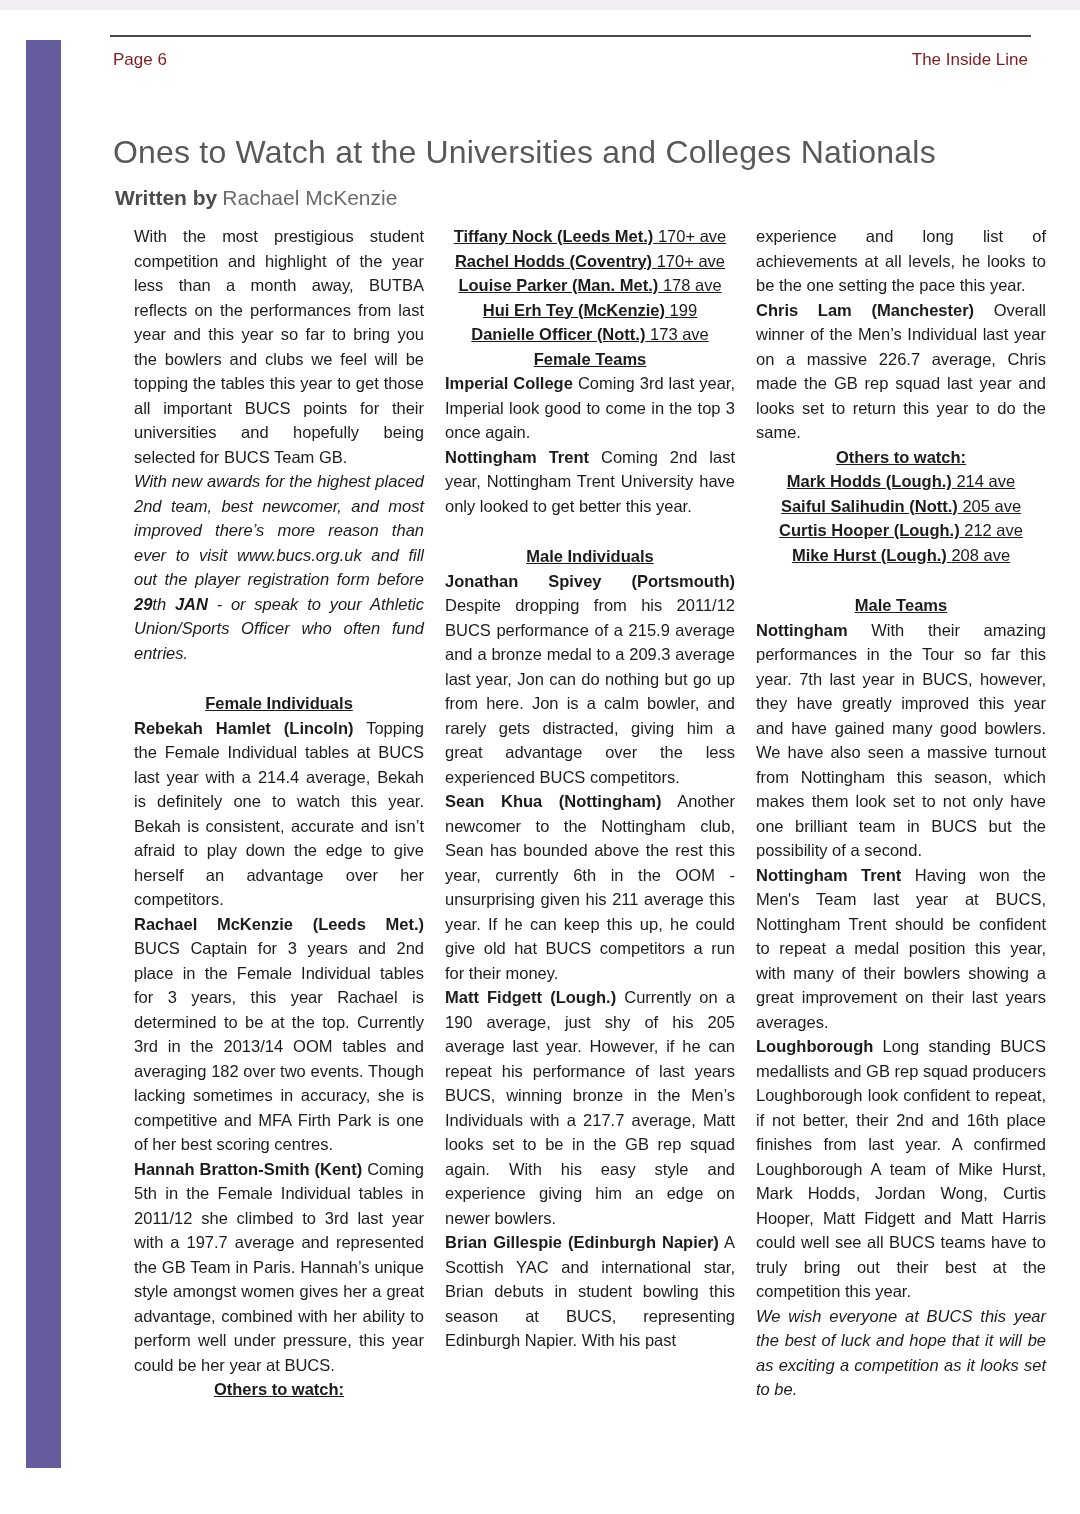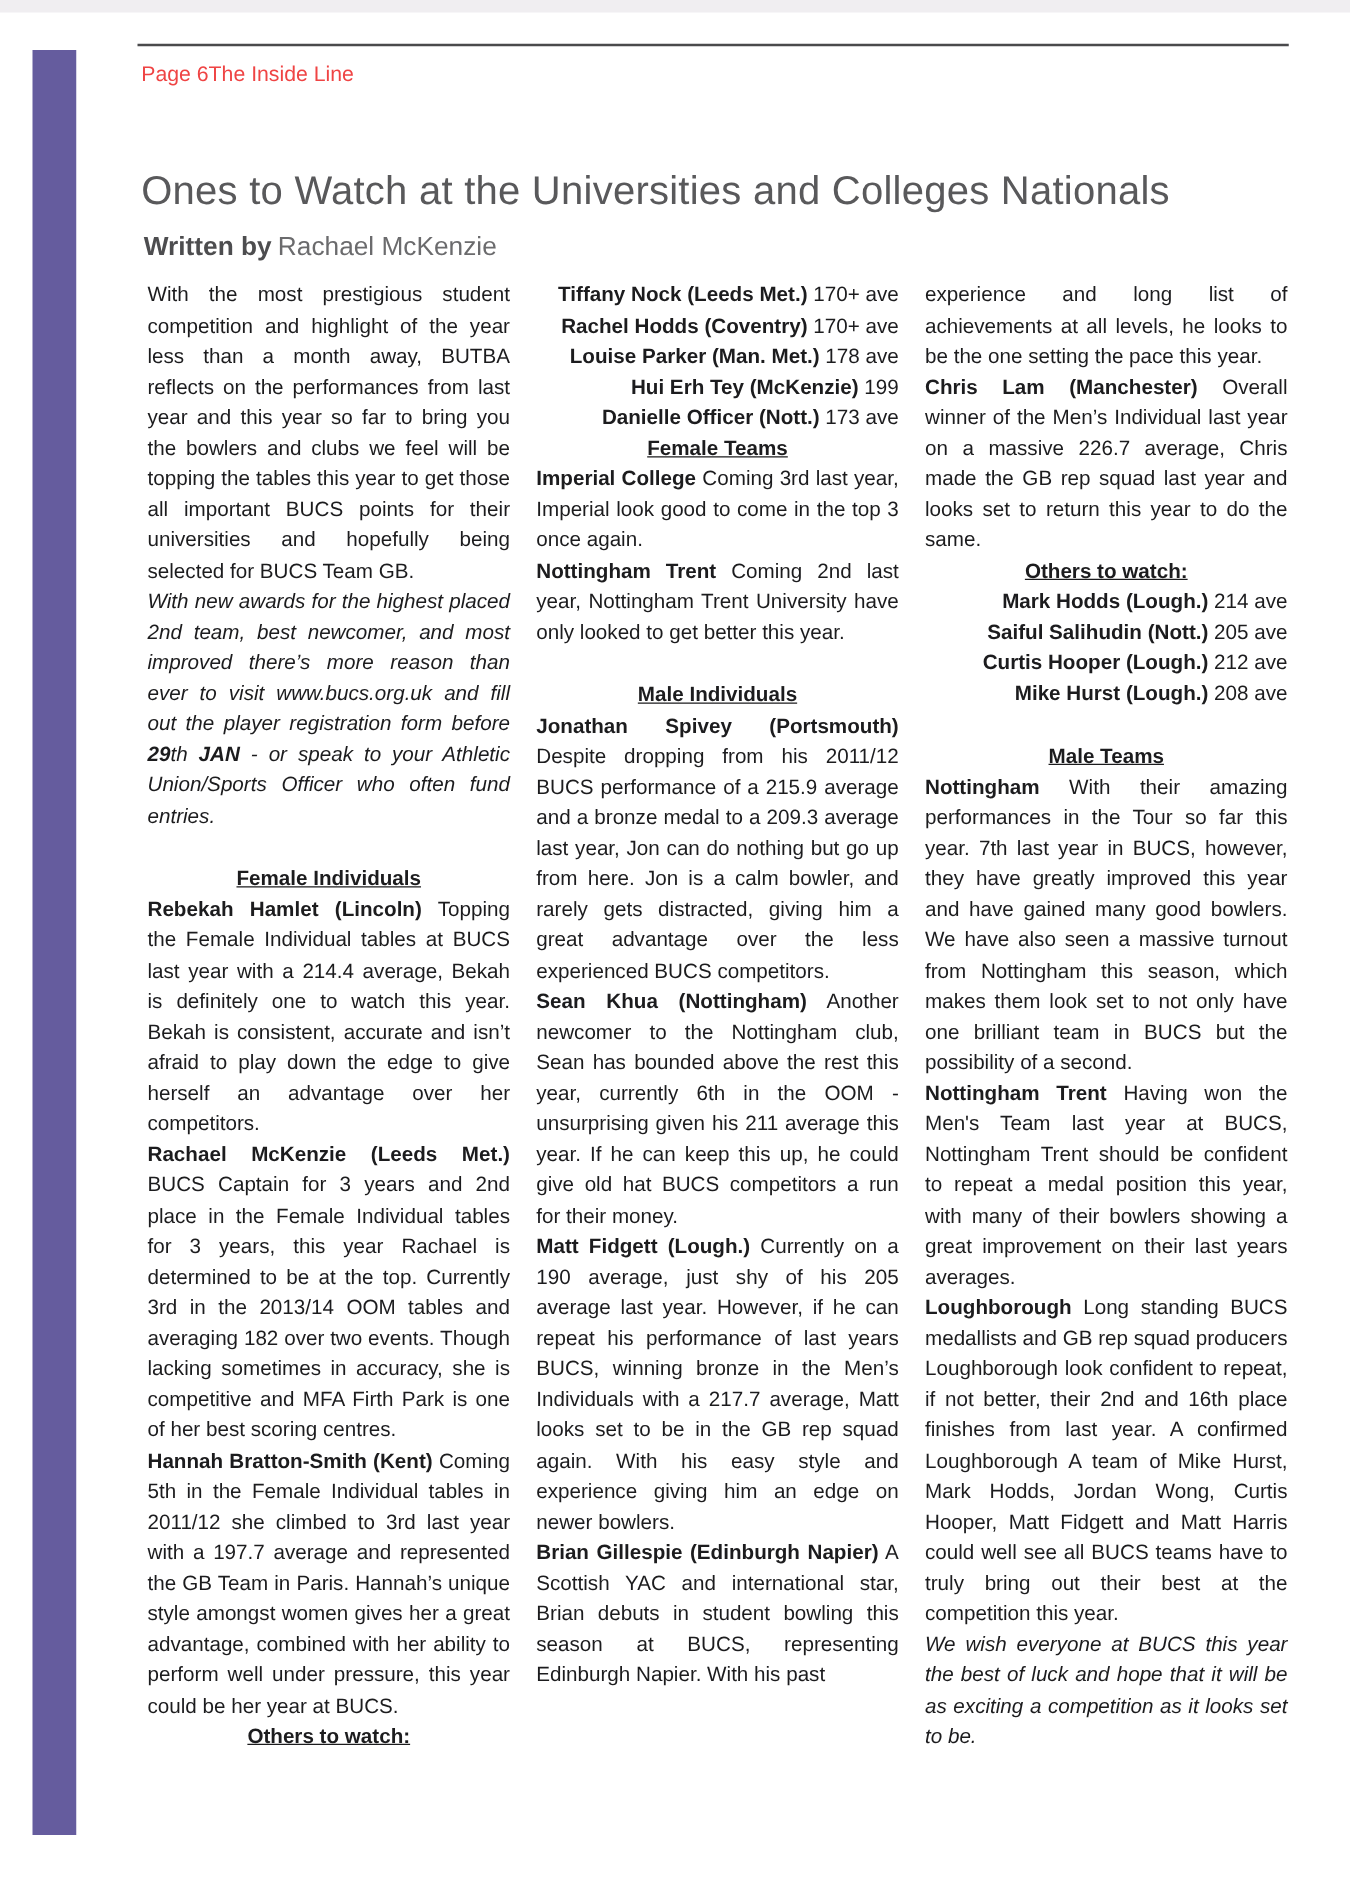--- a/index.html
+++ b/index.html
@@ -19,44 +19,44 @@
   .accent-bar {
     position:absolute; left:26px; top:40px; width:35px; height:1428px;
     background:#655c9e;
   }
   .header-rule {
     position:absolute; left:110px; top:35px; width:921px; height:2px;
     background:#4a4a4c;
   }
   .header-row {
     position:absolute; left:113px; top:50px; width:915px;
-    display:flex; 
-    font-size:17px; color:#ef4444;
+    display:flex; justify-content:space-between;
+    font-size:17px; color:#7f1d1d;
   }
   .article-title {
     position:absolute; left:113px; top:134px; width:930px;
     font-size:32px; font-weight:normal; color:#59595b;
     letter-spacing:0.2px; white-space:nowrap;
   }
   .byline {
     position:absolute; left:115px; top:186px;
     font-size:21px; color:#6b6b6d;
   }
   .byline b { color:#4d4d4f; margin-right:5px; }
   .columns {
-    position:absolute; left:118px; top:224px; width:912px;
+    position:absolute; left:134px; top:224px; width:912px;
     display:flex; gap:21px;
   }
   .col { width:290px; }
   .para, .entry, .h {
     font-size:16.5px; line-height:24.5px;
     text-align:justify; color:#1c1c1e;
   }
   .para { margin:0; }
-  .entry { text-align:right; }
+  .entry { text-align:center;text-decoration:underline; }
   .h {
     font-weight:bold; text-decoration:underline;
     text-align:center;
   }
   .gap-above { margin-top:26px; }
   .italic { font-style:italic; }
   .lead { font-weight:bold; }
 </style>
 </head>
 <body>

